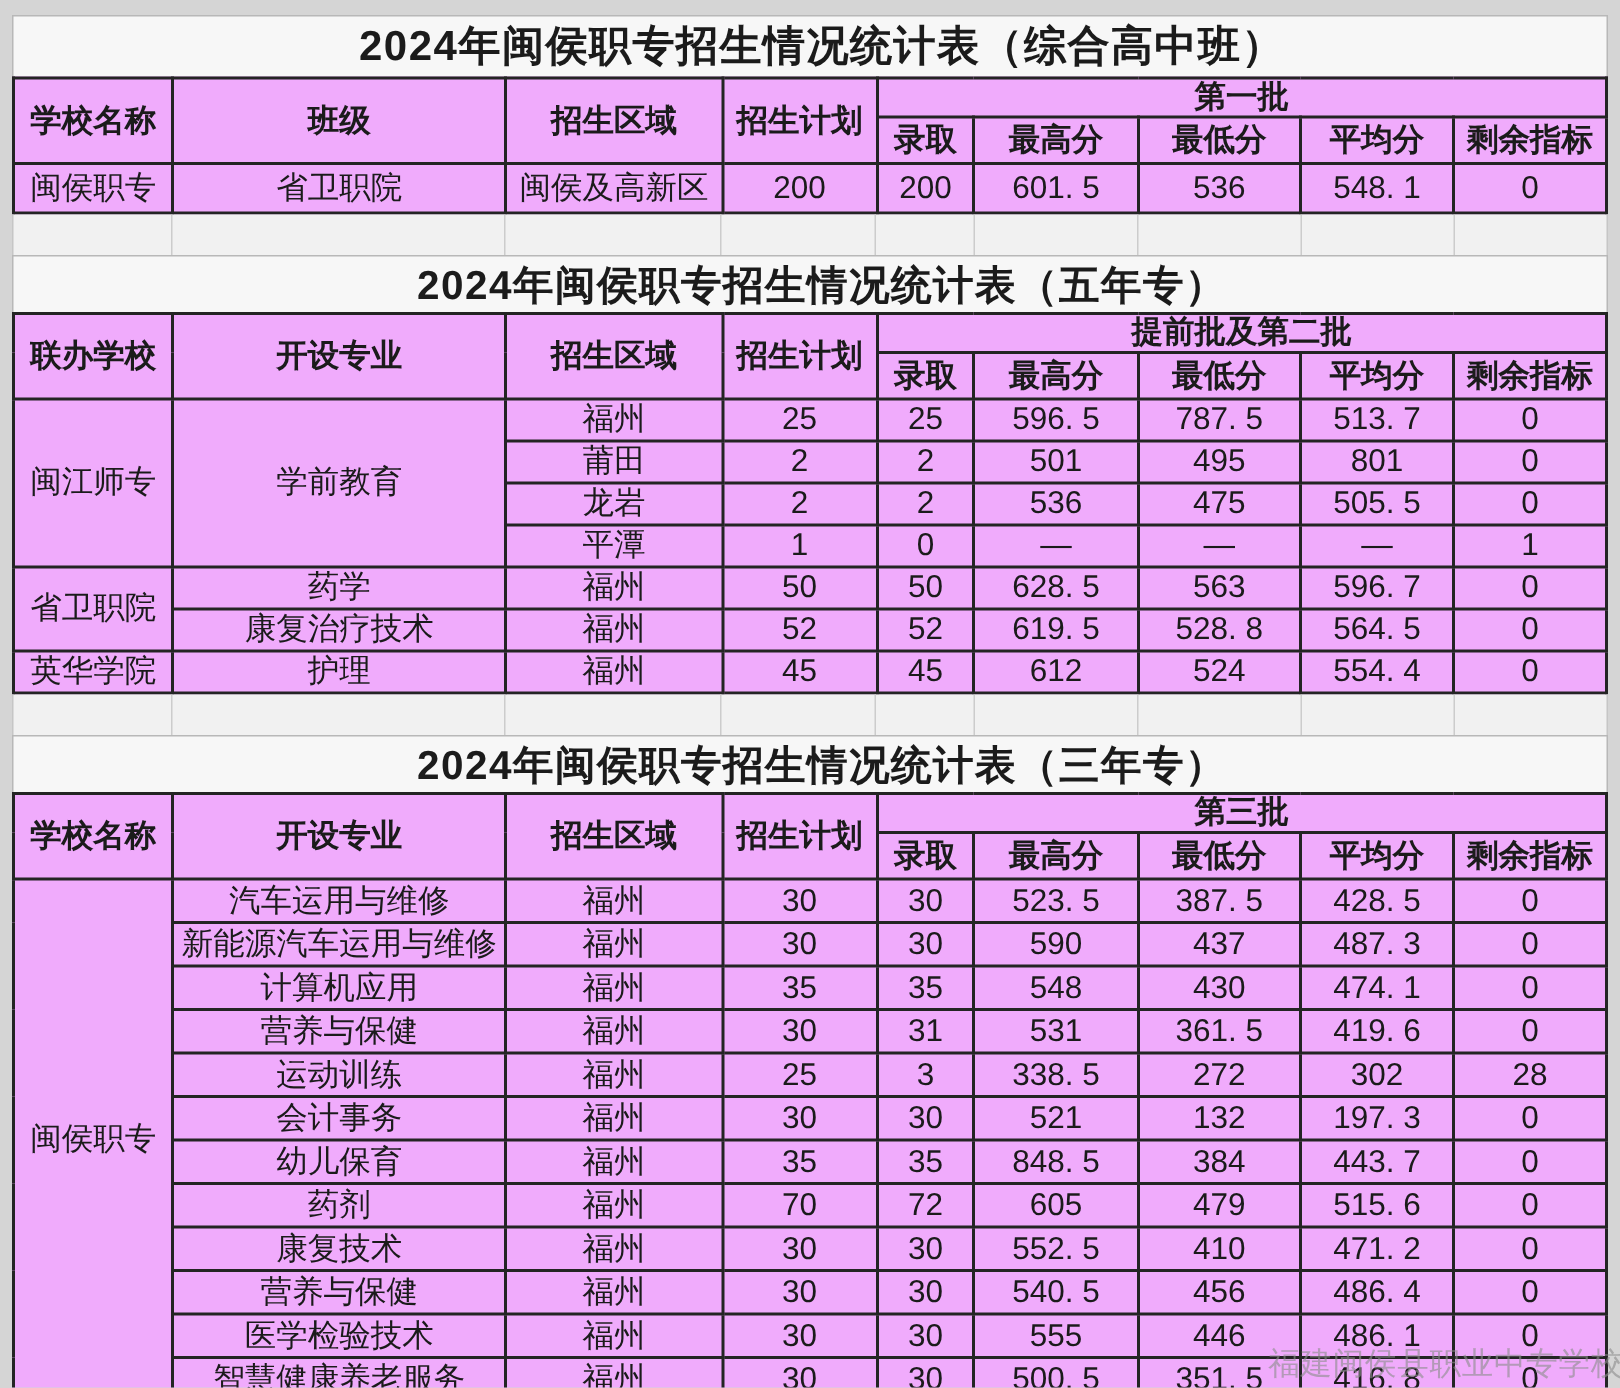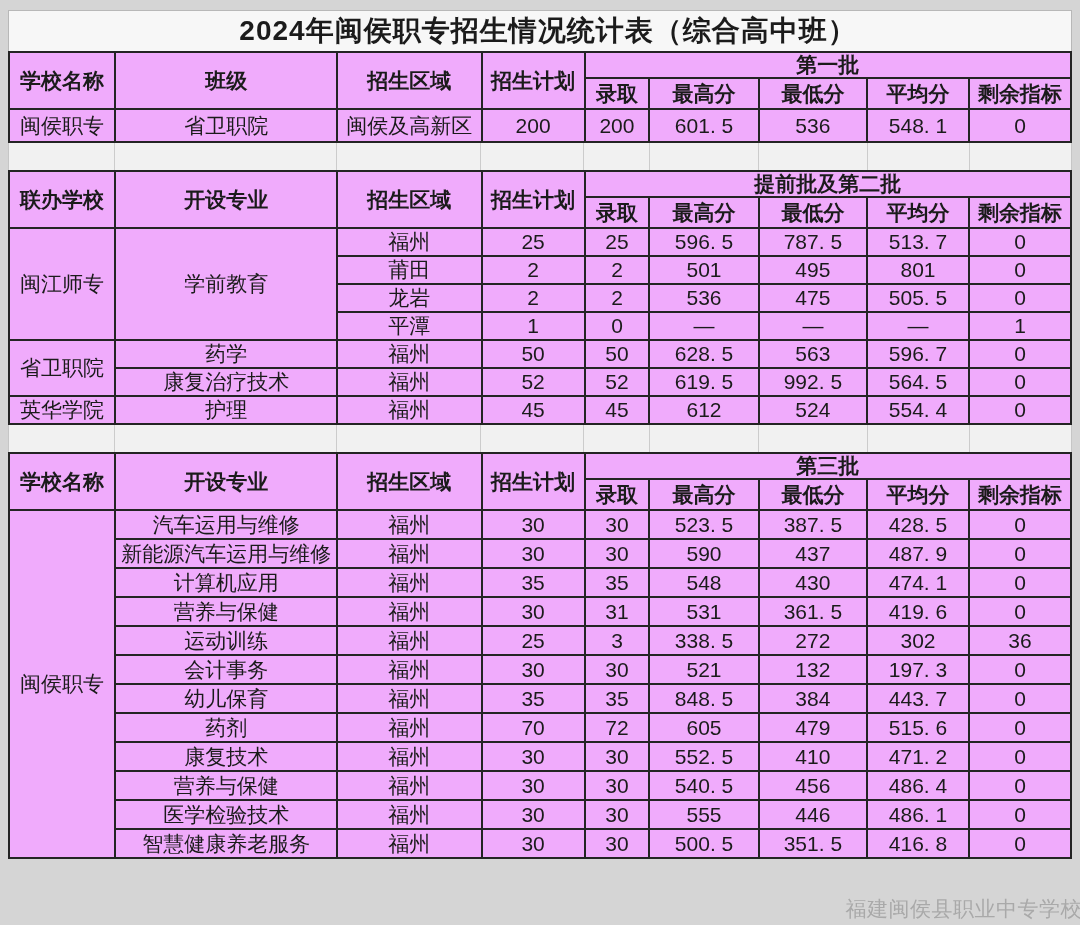--- a/index.html
+++ b/index.html
@@ -95,20 +95,21 @@
     <div style="width:13.6%"></div>
     <div style="width:9.7%"></div>
     <div style="width:6.1%"></div>
     <div style="width:10.3%"></div>
     <div style="width:10.2%"></div>
     <div style="width:9.6%"></div>
     <div style="width:9.6%;border-right:none"></div>
 </div>
 
 <div class="t2block">
+  <div class="title">2024年闽侯职专招生情况统计表（五年专）</div>
   <table>
     <colgroup>
         <col class="c1">
         <col class="c2">
         <col class="c3">
         <col class="c4">
         <col class="c5">
         <col class="c6">
         <col class="c7">
         <col class="c8">
@@ -177,21 +178,21 @@
       <td>563</td>
       <td>596. 7</td>
       <td>0</td>
     </tr>
     <tr class="d">
       <td>康复治疗技术</td>
       <td>福州</td>
       <td>52</td>
       <td>52</td>
       <td>619. 5</td>
-      <td>992. 5</td>
+      <td>528. 8</td>
       <td>564. 5</td>
       <td>0</td>
     </tr>
     <tr class="d">
       <td>英华学院</td>
       <td>护理</td>
       <td>福州</td>
       <td>45</td>
       <td>45</td>
       <td>612</td>
@@ -209,20 +210,21 @@
     <div style="width:13.6%"></div>
     <div style="width:9.7%"></div>
     <div style="width:6.1%"></div>
     <div style="width:10.3%"></div>
     <div style="width:10.2%"></div>
     <div style="width:9.6%"></div>
     <div style="width:9.6%;border-right:none"></div>
 </div>
 
 <div class="t3block">
+  <div class="title">2024年闽侯职专招生情况统计表（三年专）</div>
   <table>
     <colgroup>
         <col class="c1">
         <col class="c2">
         <col class="c3">
         <col class="c4">
         <col class="c5">
         <col class="c6">
         <col class="c7">
         <col class="c8">
@@ -254,21 +256,21 @@
       <td>428. 5</td>
       <td>0</td>
     </tr>
     <tr class="d">
       <td>新能源汽车运用与维修</td>
       <td>福州</td>
       <td>30</td>
       <td>30</td>
       <td>590</td>
       <td>437</td>
-      <td>487. 9</td>
+      <td>487. 3</td>
       <td>0</td>
     </tr>
     <tr class="d">
       <td>计算机应用</td>
       <td>福州</td>
       <td>35</td>
       <td>35</td>
       <td>548</td>
       <td>430</td>
       <td>474. 1</td>
@@ -285,21 +287,21 @@
       <td>0</td>
     </tr>
     <tr class="d">
       <td>运动训练</td>
       <td>福州</td>
       <td>25</td>
       <td>3</td>
       <td>338. 5</td>
       <td>272</td>
       <td>302</td>
-      <td>36</td>
+      <td>28</td>
     </tr>
     <tr class="d">
       <td>会计事务</td>
       <td>福州</td>
       <td>30</td>
       <td>30</td>
       <td>521</td>
       <td>132</td>
       <td>197. 3</td>
       <td>0</td>

